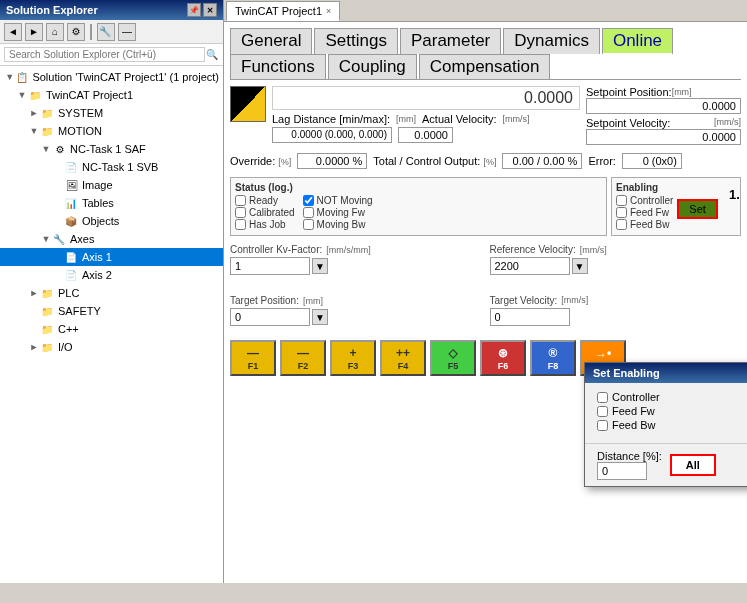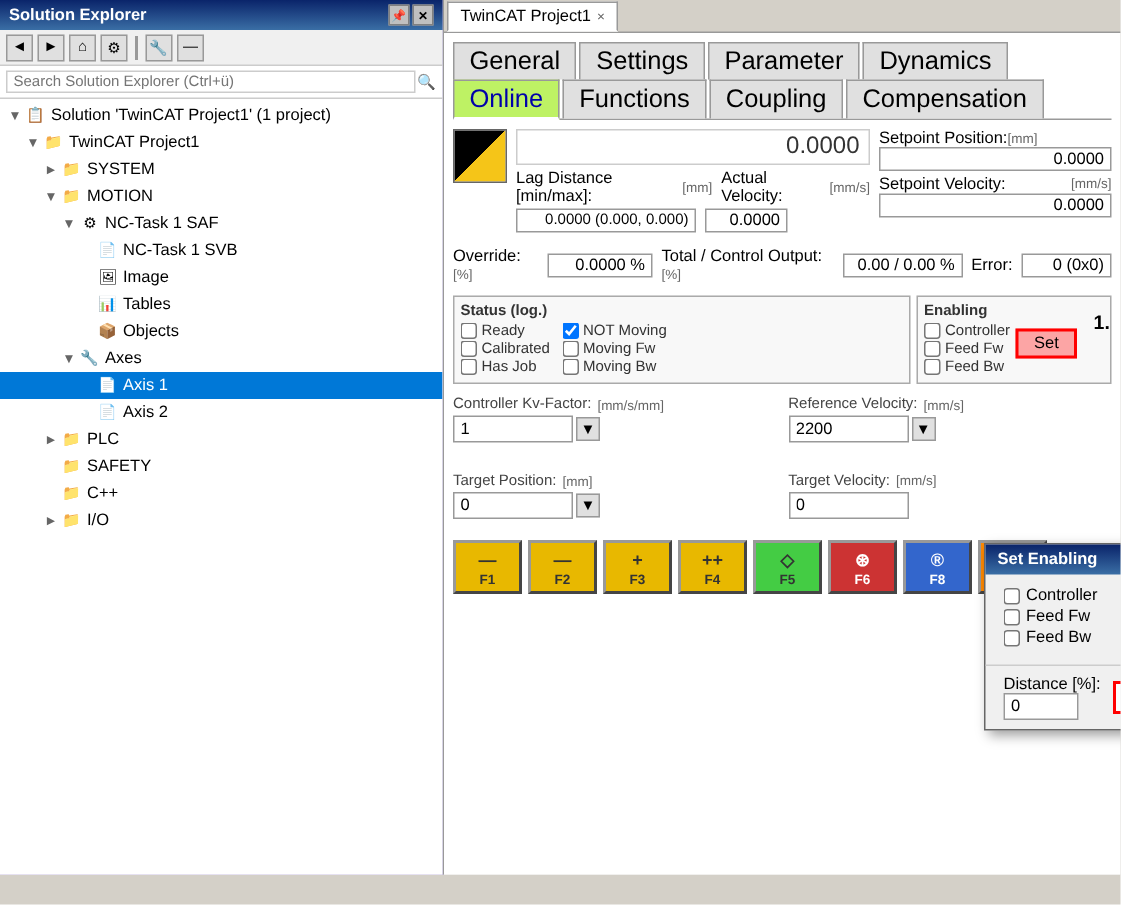--- a/index.html
+++ b/index.html
@@ -11,22 +11,22 @@
       border: 1px solid #808080;
       display: flex; align-items: center; justify-content: center;
       font-size: 8px; cursor: pointer; color: #000;
     }
 
     
     .main-layout { display: flex; height: calc(100% - 20px); }
 
     
     .solution-explorer {
-      width: 296px;
-      background: #c4b5fd;
+      width: 224px;
+      background: #ef4444;
       border-right: 1px solid #999;
       display: flex;
       flex-direction: column;
       height: 100%;
       justify-content: space-between;
     }
     .se-title {
       background: linear-gradient(to bottom, #0a246a, #3a6ea5);
       color: white;
       padding: 3px 6px;
@@ -153,21 +153,21 @@
       width: 36px; height: 36px;
       background: linear-gradient(135deg, #000 50%, #f5c518 50%);
       border: 1px solid #666;
       flex-shrink: 0;
     }
     .status-group-title { font-weight: bold; font-size: 10px; margin-bottom: 2px; color: #333; }
     .checkbox-row { display: flex; align-items: center; gap: 3px; margin-bottom: 1px; }
     .checkbox-row input[type=checkbox] { width: 11px; height: 11px; margin: 0; }
     .checkbox-row label { font-size: 10px; color: #333; }
     .set-btn {
-      background: #fca5a5;
+      background: #4d7c0f;
       border: 2px solid #ff0000;
       padding: 2px 10px;
       font-size: 11px;
       cursor: pointer;
       margin-top: 2px;
       text-align: right;
     }
 
     
     .params-row {

